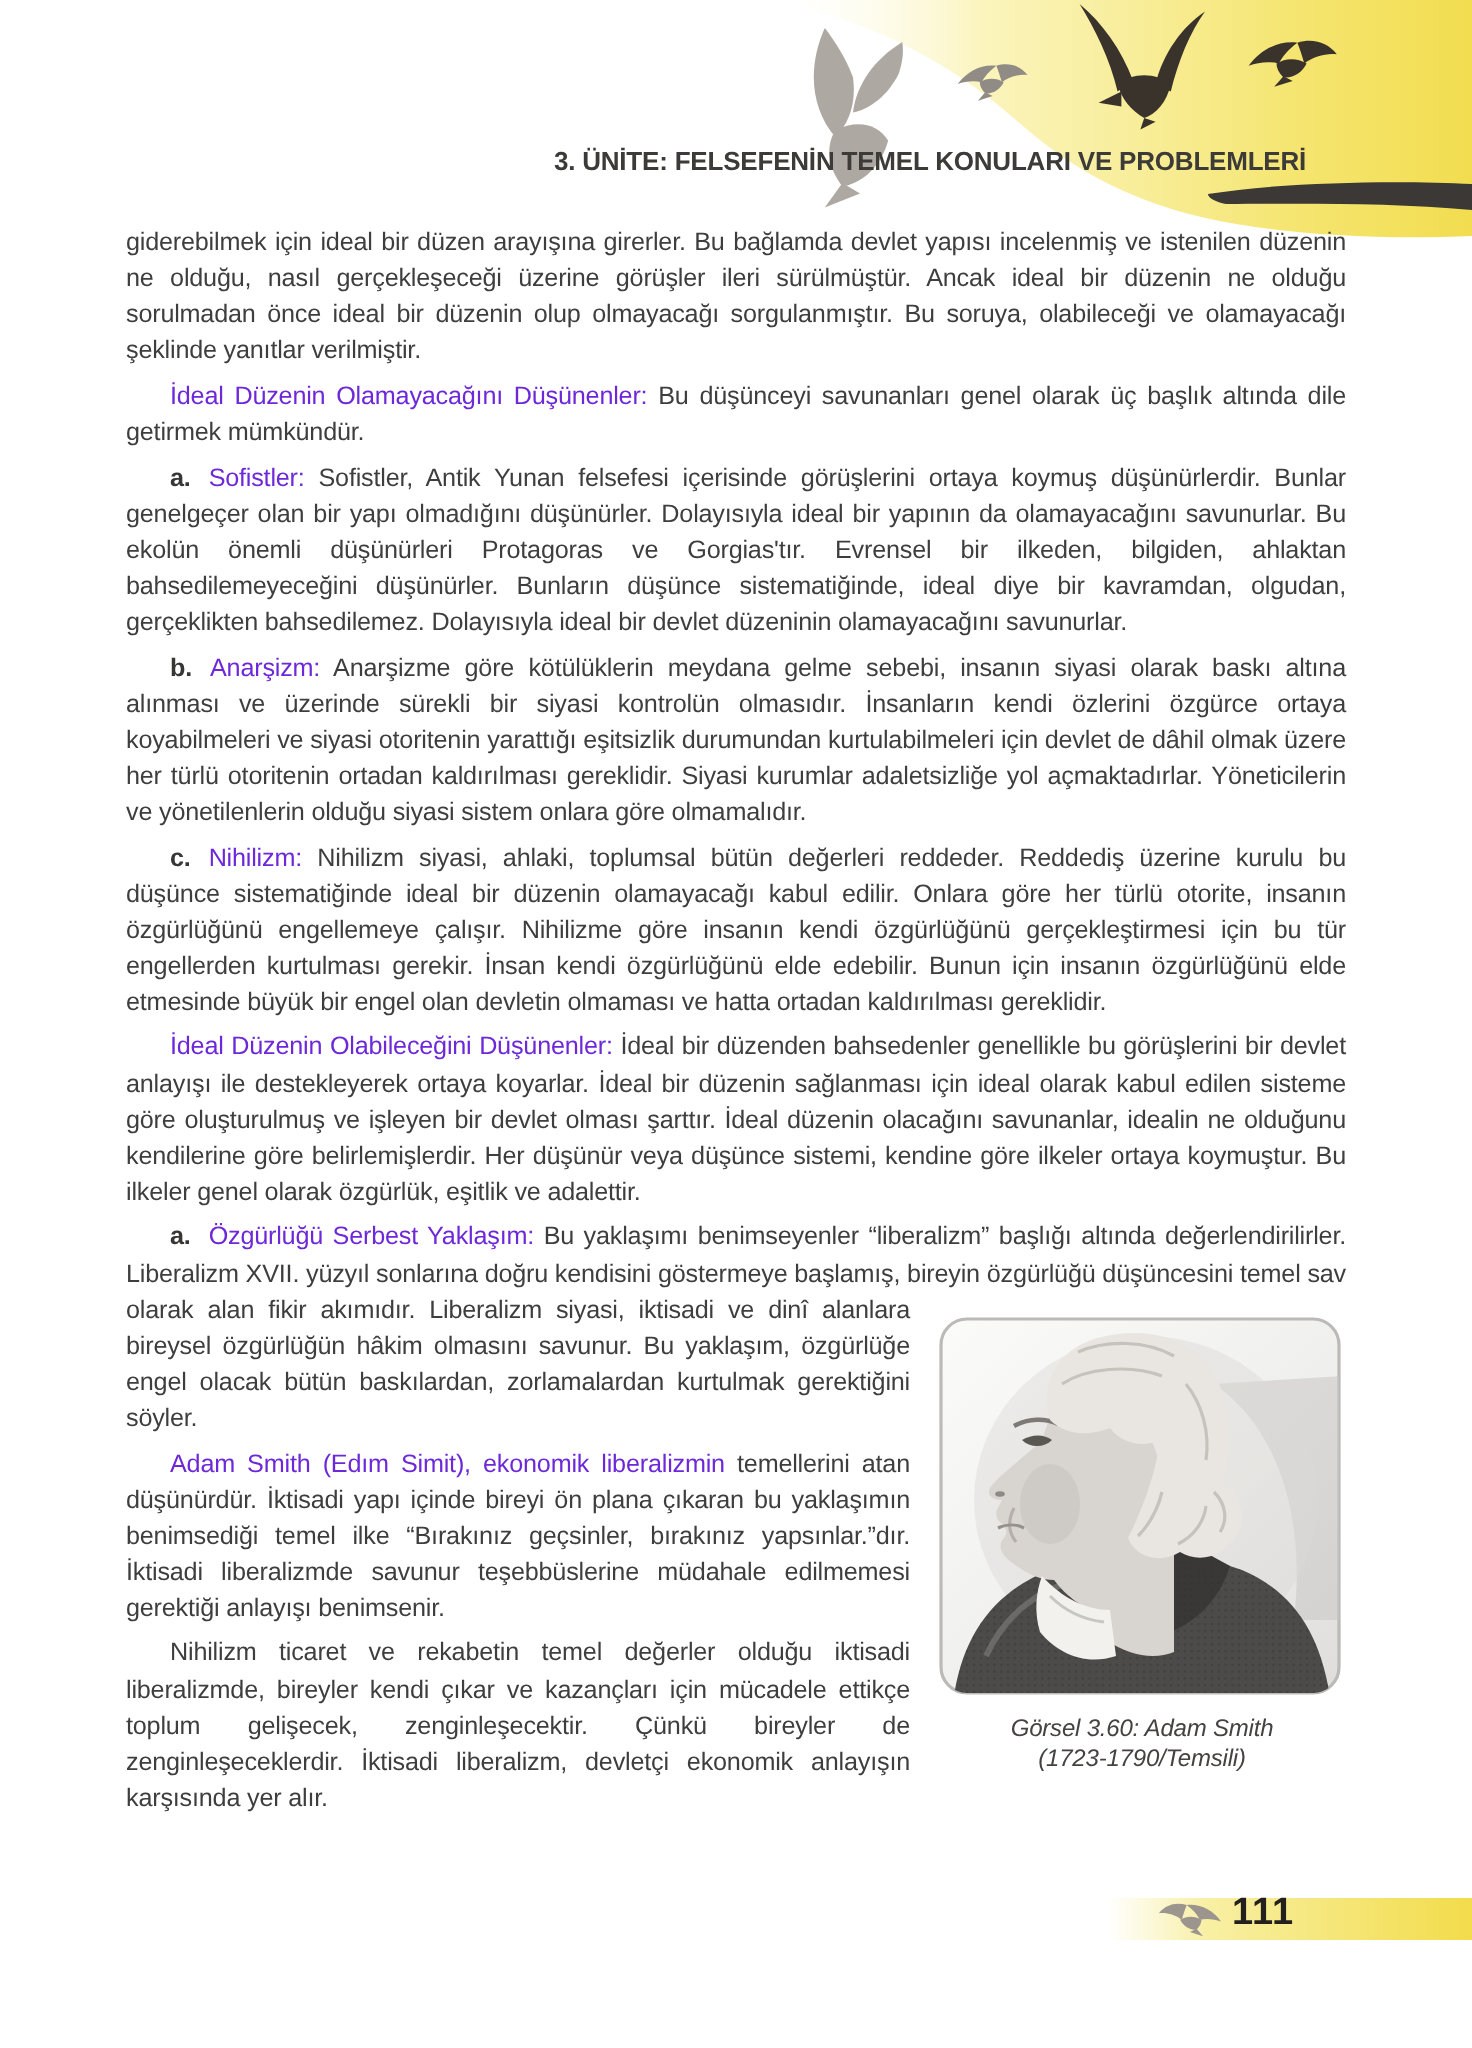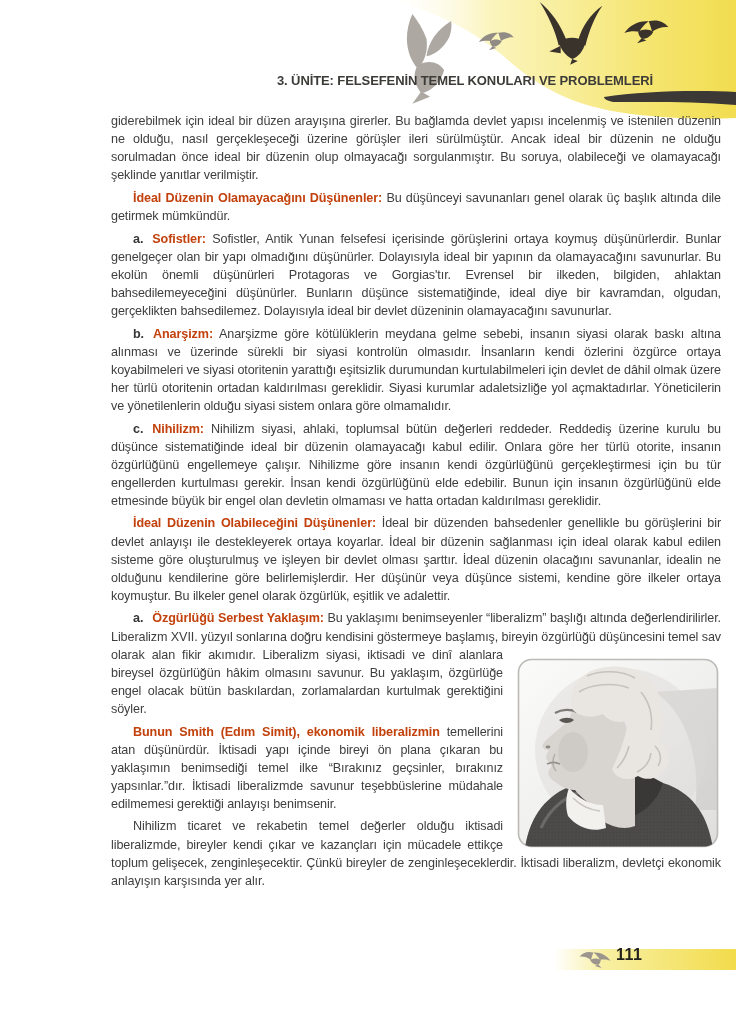--- a/index.html
+++ b/index.html
@@ -7,43 +7,43 @@
     position:relative;width:736px;height:1024px;overflow:hidden;background:#ffffff;
     font-family:"Liberation Sans","DejaVu Sans",sans-serif;
   }
   
   .header-art{position:absolute;left:0;top:0;width:736px;height:126px;}
   .chapter-title{
     position:absolute;left:165px;top:73px;width:600px;text-align:center;
     font-size:13px;font-weight:700;letter-spacing:-0.1px;color:#3d3b38;
   }
   
-  .content{position:absolute;left:63px;top:112px;width:610px;color:#3e3e3e;margin-left:48px;}
+  .content{position:absolute;left:63px;top:112px;width:610px;color:#3e3e3e;}
   .para{
     text-align:justify;font-size:12.6px;line-height:18.1px;letter-spacing:-0.1px;
     text-indent:22px;margin:0 0 4.5px 0;
   }
   .para.noindent{text-indent:0;}
   .mk{font-weight:700;margin-right:9px;color:#383634;}
-  .lead{font-weight:700;color:#c2410c;}
+  .lead{font-weight:400;color:#6d28d9;}
   
   .figure{float:right;width:204px;margin:12px 0 2px 14px;text-indent:0;}
   .figure svg{display:block;}
   .figcaption{
     margin-top:9px;text-align:center;font-style:italic;font-size:12px;line-height:15px;color:#45423f;
   }
   
   .footer-band{
     position:absolute;top:949px;right:0;width:182px;height:21px;
     background:linear-gradient(to right, rgba(250,244,205,0) 0%, #f8efa2 28%, #f2dc4b 100%);
   }
   .footer-bird{position:absolute;top:950px;left:571px;width:46px;height:20px;}
   .page-number{
     position:absolute;top:946px;left:616px;width:48px;text-align:left;
-    font-size:16px;font-weight:700;letter-spacing:0.5px;color:#23211e;
+    font-size:19px;font-weight:700;letter-spacing:0.5px;color:#23211e;
   }
 </style>
 </head>
 <body>
 
 <div class="page">
 
   <svg class="header-art" viewBox="0 0 736 126" xmlns="http://www.w3.org/2000/svg">
     <defs>
       <linearGradient id="hy" x1="0" y1="0" x2="1" y2="0">
@@ -150,23 +150,24 @@
             <path d="M124,34 C132,44 136,58 134,72"></path>
             <path d="M138,88 C144,94 145,102 141,108"></path>
             <path d="M100,110 C106,104 110,96 112,88"></path>
             <path d="M120,114 C128,110 133,103 134,95"></path>
           </g>
 
           <path d="M52,130 C62,141 74,147 86,147 L89,170 C74,175 60,169 51,158 C48,148 49,138 52,130 Z" fill="#f2f1ee"></path>
           <path d="M56,140 C64,148 74,152 83,153" fill="none" stroke="#c9c6c1" stroke-width="1.5"></path>
         </g>
       </svg>
+      <span class="figcaption" style="display:block;"><span>Görsel 3.60: Adam Smith</span><br><span>(1723-1790/Temsili)</span></span>
     </span> <span>bireysel özgürlüğün hâkim olmasını savunur. Bu yaklaşım, özgürlüğe engel olacak bütün baskılardan, zorlamalardan kurtulmak gerektiğini söyler.</span></div>
 
-    <div class="para"><b class="lead">Bunun Smith (Edım Simit), ekonomik liberalizmin</b> <span>temellerini atan düşünürdür. İktisadi yapı içinde bireyi ön plana çıkaran bu yaklaşımın benimsediği temel ilke “Bırakınız geçsinler, bırakınız yapsınlar.”dır. İktisadi liberalizmde savunur teşebbüslerine müdahale edilmemesi gerektiği anlayışı benimsenir.</span></div>
+    <div class="para"><b class="lead">Adam Smith (Edım Simit), ekonomik liberalizmin</b> <span>temellerini atan düşünürdür. İktisadi yapı içinde bireyi ön plana çıkaran bu yaklaşımın benimsediği temel ilke “Bırakınız geçsinler, bırakınız yapsınlar.”dır. İktisadi liberalizmde savunur teşebbüslerine müdahale edilmemesi gerektiği anlayışı benimsenir.</span></div>
 
     <div class="para"><span>Nihilizm ticaret ve rekabetin temel değerler olduğu iktisadi liberalizmde, bireyler kendi çıkar ve kazançları için mücadele ettikçe toplum gelişecek, zenginleşecektir. Çünkü bireyler de zenginleşeceklerdir. İktisadi liberalizm, devletçi ekonomik anlayışın karşısında yer alır.</span></div>
 
   </div>
 
   <div class="footer-band"></div>
   <svg class="footer-bird" viewBox="0 0 80 44" xmlns="http://www.w3.org/2000/svg">
     <g fill="#9b958e" transform="translate(80,0) scale(-1,1) translate(0,2) scale(0.9)">
       <path d="M4,24 C14,10 30,2 46,4 C38,10 33,16 30,22 C22,20 12,21 4,24 Z"></path>
       <path d="M46,4 C60,0 72,4 80,14 C70,13 60,16 52,22 C50,15 48,9 46,4 Z"></path>

